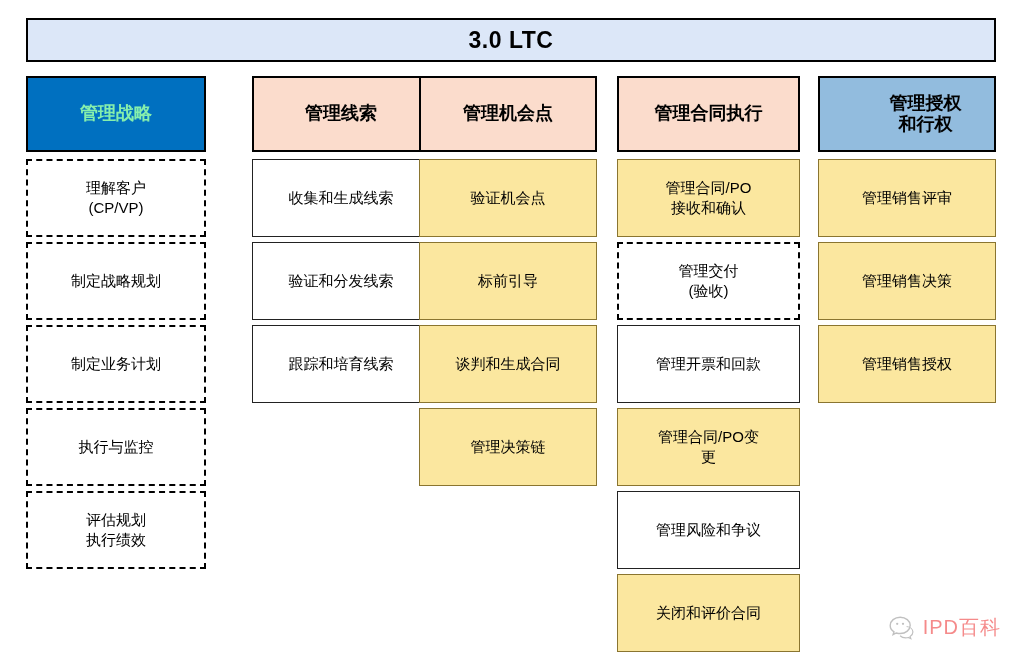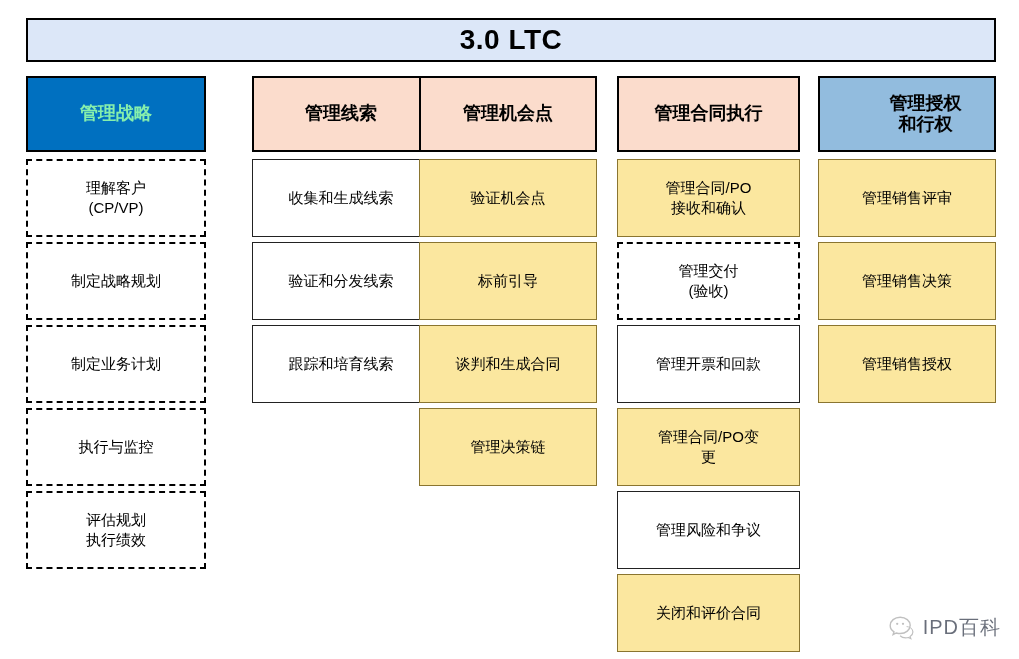--- a/index.html
+++ b/index.html
@@ -30,21 +30,21 @@
     width: 970px;
     height: 44px;
     background: #DCE7F8;
     border: 2px solid #000000;
     box-sizing: border-box;
     display: flex;
     align-items: center;
     justify-content: center;
   }
   .title-bar .title-text {
-    font-size: 28px;
+    font-size: 23px;
     font-weight: bold;
     color: #000000;
     letter-spacing: 0.5px;
   }
 
   
   .column {
     position: absolute;
     top: 76px;
   }
@@ -120,21 +120,21 @@
     gap: 7px;
     opacity: 0.62;
   }
   .watermark .wm-icon {
     width: 28px;
     height: 26px;
     display: block;
   }
   .watermark .wm-text {
     font-size: 20px;
-    color: #0f172a;
+    color: #ef4444;
     letter-spacing: 1px;
   }
 </style>
 </head>
 <body>
 
 <div id="diagram">
 
   <div class="title-bar">
     <span class="title-text">3.0 LTC</span>

